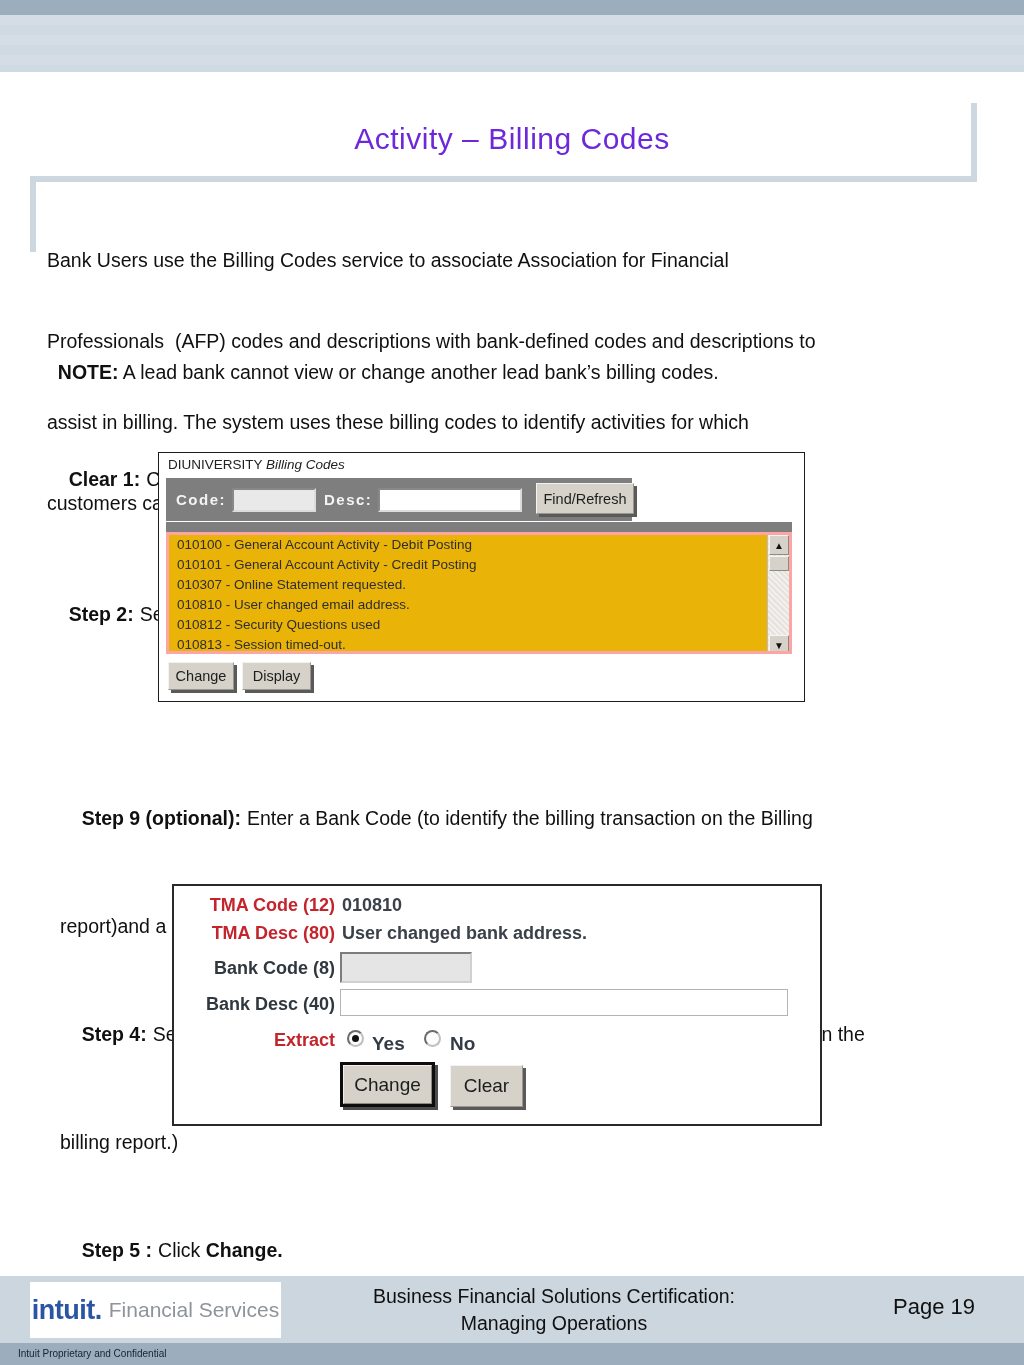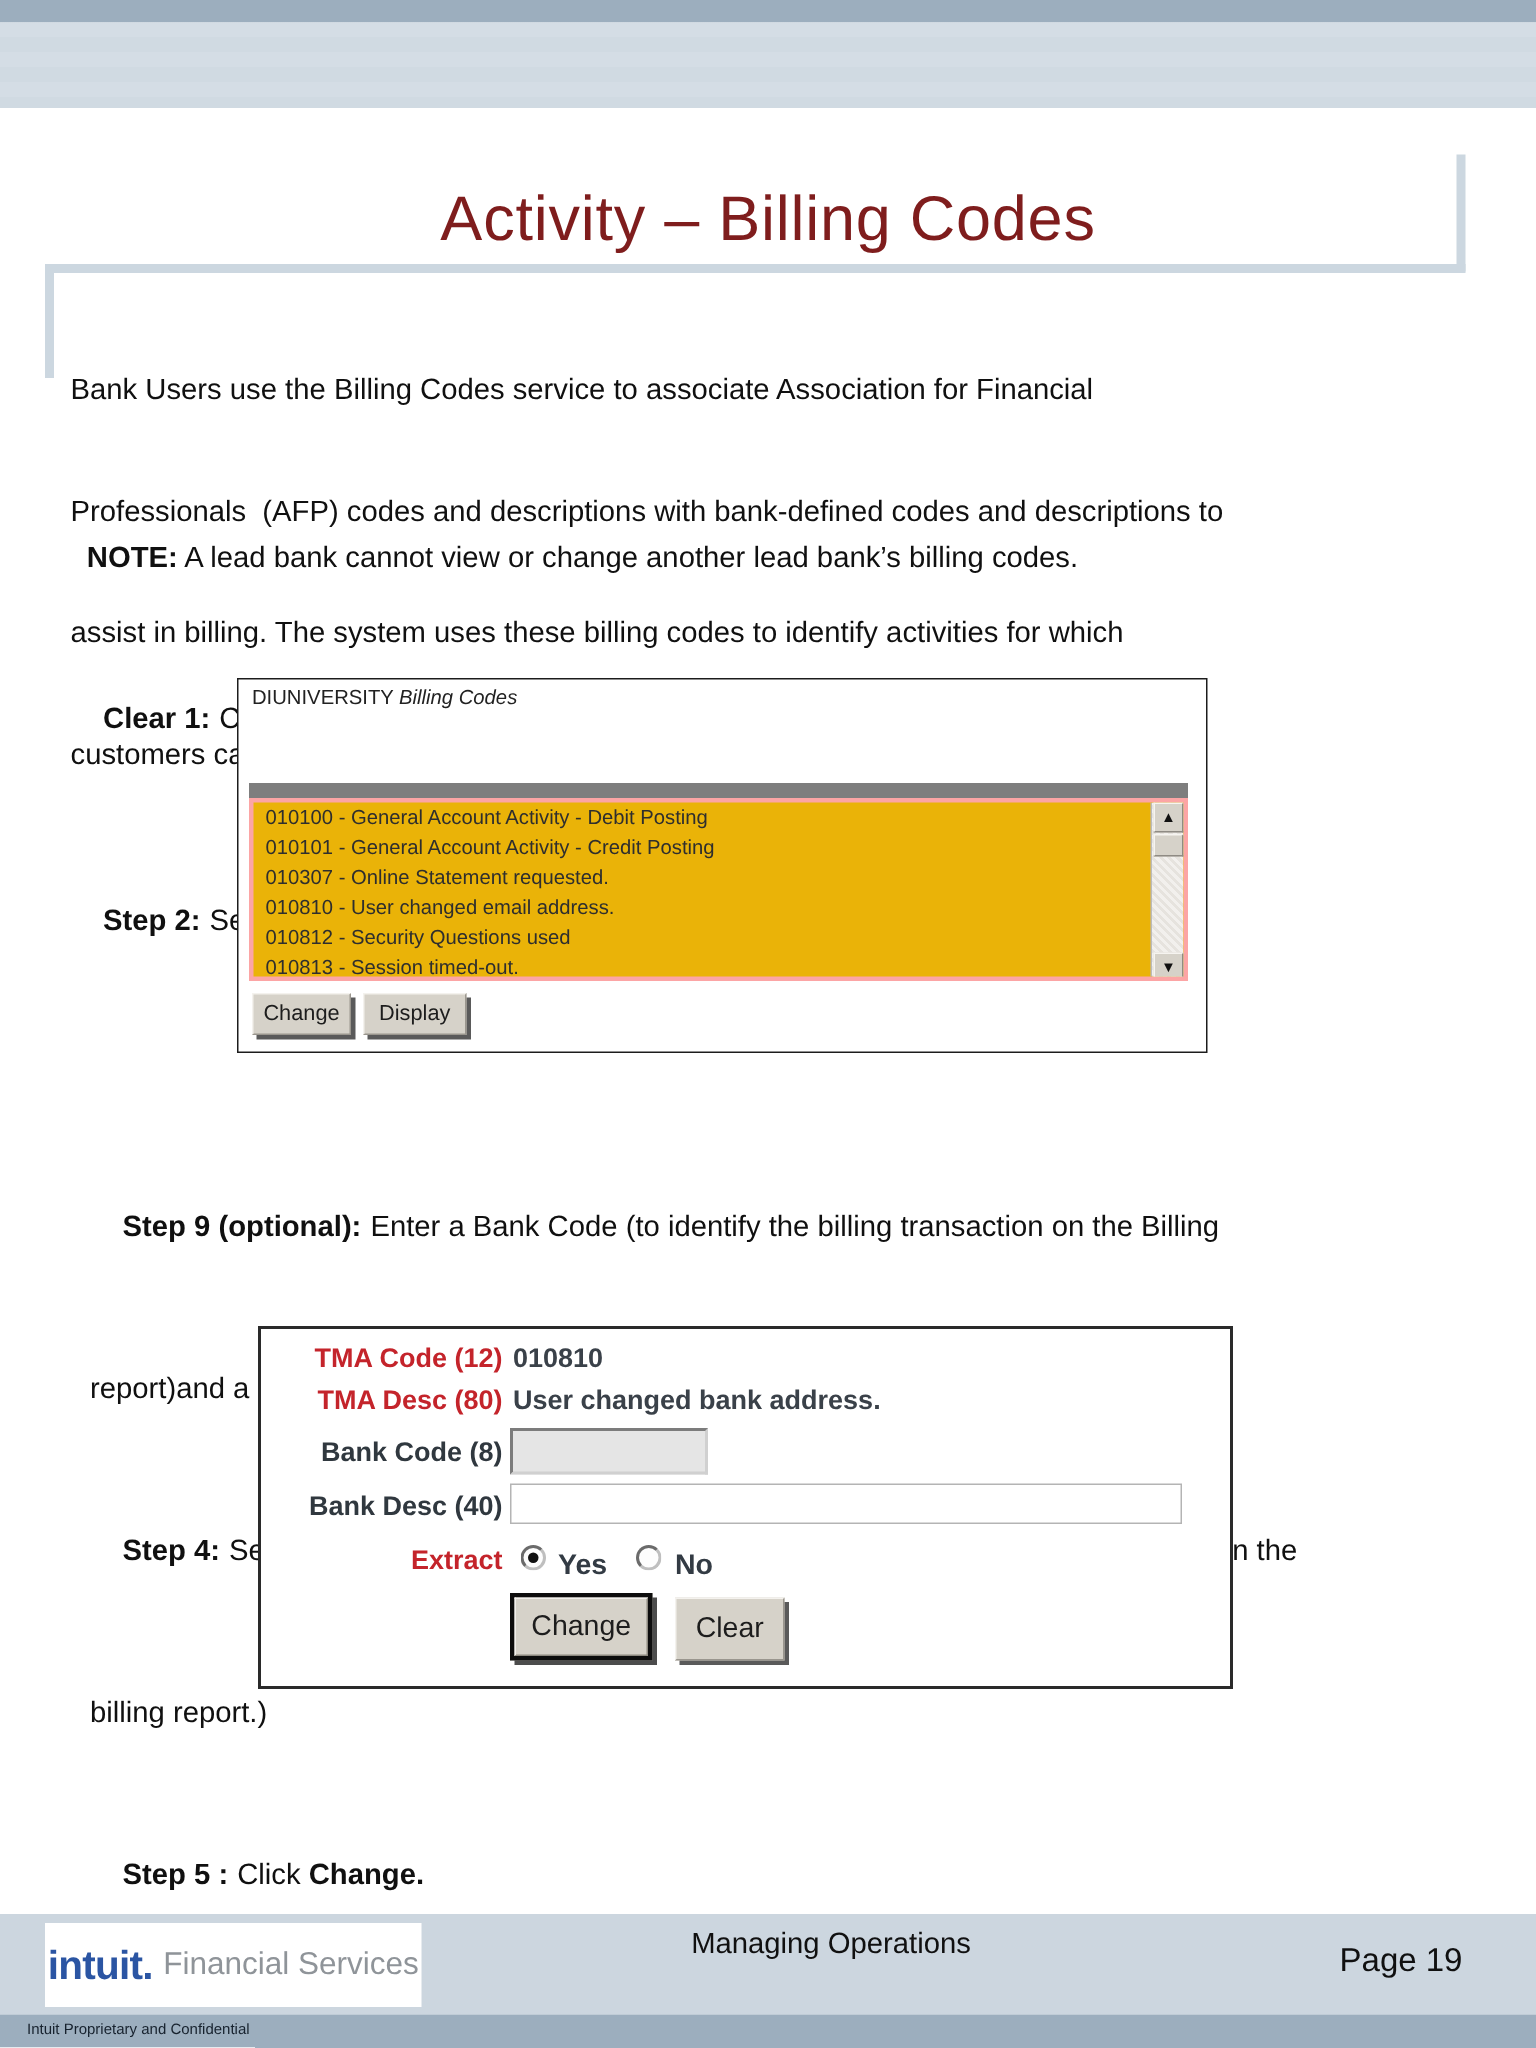--- a/index.html
+++ b/index.html
@@ -9,21 +9,21 @@
 
   
   .topbar1 { left:0; top:0; width:1024px; height:15px; background:#9caebe; }
   .topbar2 { left:0; top:15px; width:1024px; height:57px;
              background:repeating-linear-gradient(180deg,#d4dde5 0 10px,#d0dae2 10px 20px); }
 
   
   .title-shadow-right { left:971px; top:103px; width:6px; height:78px; background:#ccd7e0; }
   .title-shadow-bottom { left:30px; top:176px; width:947px; height:6px; background:#ccd7e0; }
   .content-left-border { left:30px; top:182px; width:6px; height:70px; background:#ccd7e0; }
-  .slide-title { left:0; top:122px; width:1024px; text-align:center; font-size:42px; color:#7f1d1d; letter-spacing:0.5px; }
+  .slide-title { left:0; top:122px; width:1024px; text-align:center; font-size:30px; color:#6d28d9; letter-spacing:0.5px; }
 
   
   .bodytext { font-size:19.5px; line-height:27px; color:#101010; white-space:pre; }
   .intro { left:47px; top:193px; }
   .note1 { left:47px; top:332px; }
   .steps12 { left:47px; top:385px; }
   .steps345 { left:60px; top:724px; }
   .note2 { left:60px; top:1191px; }
   .b { font-weight:bold; }
   .lbl-gap { margin-right:6px; }
@@ -114,20 +114,27 @@
   <div>
     <span class="b lbl-gap">Step 2:</span><span>Select the billing code to be changed and click </span><span class="b">Change.</span>
   </div>
 </div>
 
 <div class="abs shot1">
   <div class="win-title">
     <span>DIUNIVERSITY</span>
     <span class="it">Billing Codes</span>
   </div>
+  <div class="toolbar">
+    <span class="tb-label" style="margin-left:10px;">Code:</span>
+    <input class="fld code-input" style="">
+    <span class="tb-label">Desc:</span>
+    <input class="fld desc-input" style="">
+    <div class="btn3d find-btn">Find/Refresh</div>
+  </div>
   <div class="separator"></div>
   <div class="listbox">
     <div class="list-item">010100 - General Account Activity - Debit Posting</div>
     <div class="list-item">010101 - General Account Activity - Credit Posting</div>
     <div class="list-item">010307 - Online Statement requested.</div>
     <div class="list-item">010810 - User changed email address.</div>
     <div class="list-item">010812 - Security Questions used</div>
     <div class="list-item">010813 - Session timed-out.</div>
     <div class="scrollbar">
       <div class="sb-btn sb-up">▲</div>
@@ -181,18 +188,19 @@
   </div>
   
 </div>
 
 <div class="abs footer-bar"></div>
 <div class="abs logo-box">
   <span class="logo-brand">intuit.</span>
   <span class="logo-suffix">Financial Services</span>
 </div>
 <div class="abs footer-center">
+  <div>Business Financial Solutions Certification:</div>
   <div>Managing Operations</div>
 </div>
 <div class="abs page-num">Page 19</div>
 <div class="abs bottom-bar">
   <div class="conf">Intuit Proprietary and Confidential</div>
 </div>
 
 </body></html>

